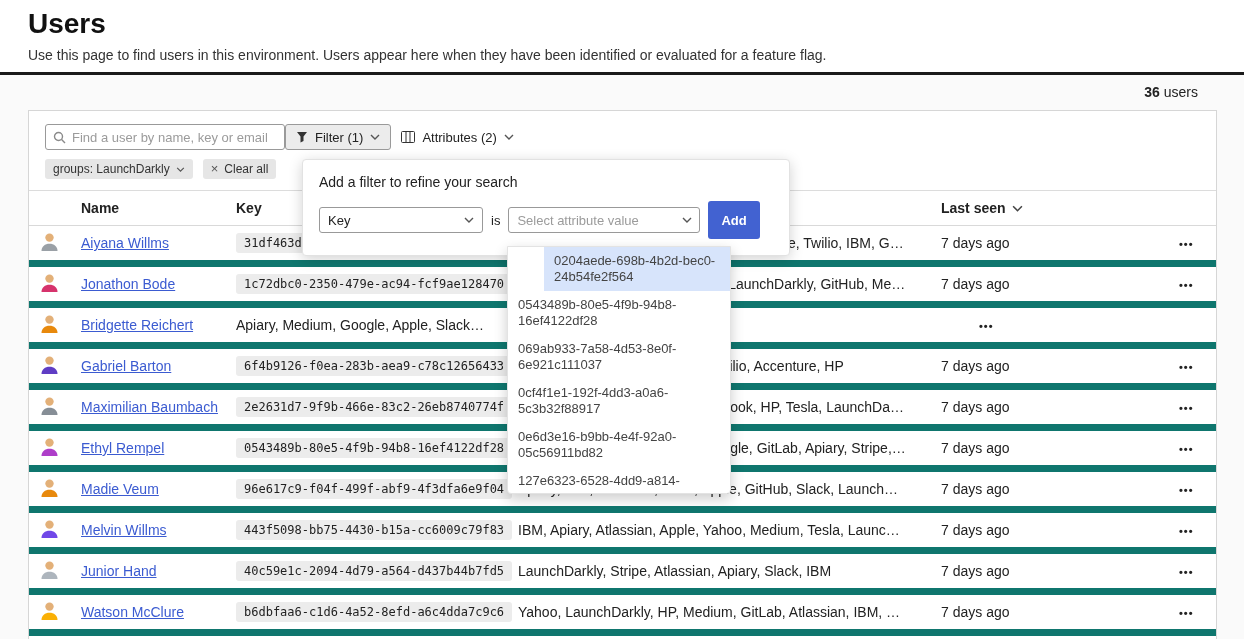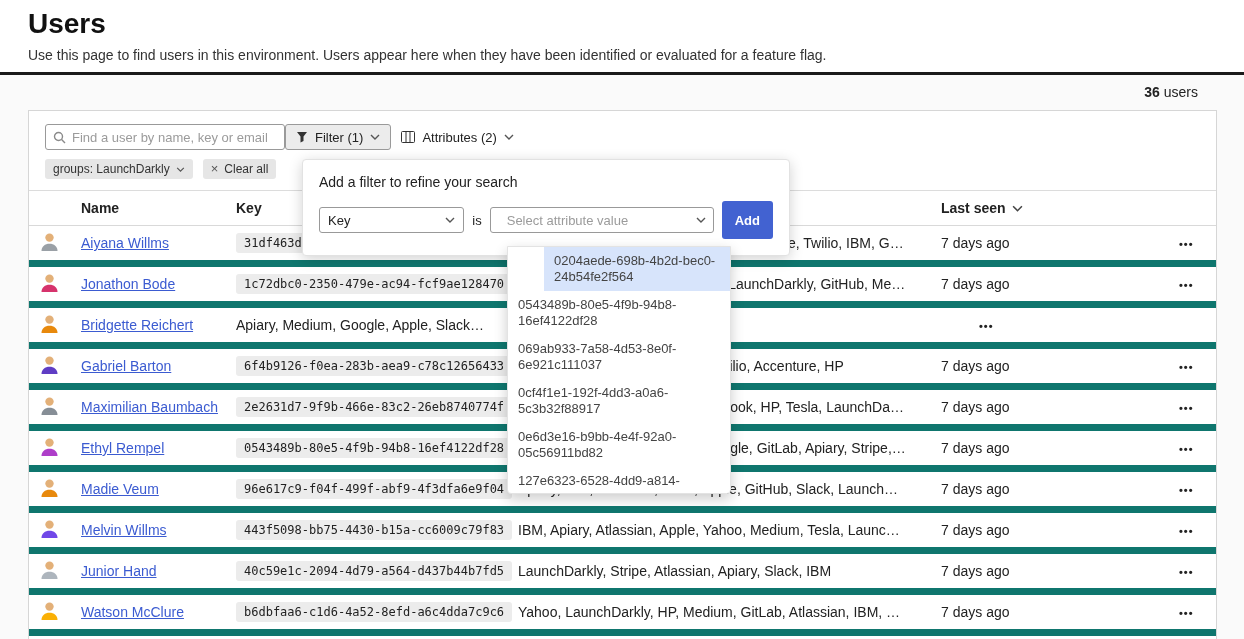--- a/index.html
+++ b/index.html
@@ -67,22 +67,22 @@
     background:#fff; border:1px solid #e2e2e2; border-radius:4px;
     box-shadow:0 3px 14px rgba(0,0,0,0.18); padding:14px 16px 16px;
   }
   .popover-title { font-size:14px; color:#222; margin-bottom:11px; }
   .popover-controls { display:flex; align-items:center; gap:8px; }
   .key-select { width:164px; height:26px; border:1px solid #999; border-radius:3px;
     display:flex; align-items:center; justify-content:space-between; padding:0 8px;
     font-size:13px; color:#222; background:#fff; cursor:pointer; }
   .is-label { font-size:13px; color:#222; }
   .value-wrap { position:relative; }
-  .value-input { width:224px; height:26px; border:1px solid #999; border-radius:3px;
-    padding:0 26px 0 16px; font-size:13px; font-family:"Liberation Sans",sans-serif; color:#222; }
+  .value-input { width:192px; height:26px; border:1px solid #999; border-radius:3px;
+    padding:0 26px 0 8px; font-size:13px; font-family:"Liberation Sans",sans-serif; color:#222; }
   .value-input::placeholder { color:#9b9b9b; }
   .value-wrap svg { position:absolute; right:8px; top:10px; }
   .add-btn { height:38px; padding:0 13px; background:#4262d1; color:#fff; border:none;
     border-radius:3px; font-size:13px; font-weight:700; cursor:pointer;
     font-family:"Liberation Sans",sans-serif; }
   
   .listbox {
     position:absolute; left:507px; top:246px; width:224px; height:248px; overflow:hidden;
     background:#fff; border:1px solid #e3e3e3; border-radius:0 0 4px 4px;
     box-shadow:0 5px 14px rgba(0,0,0,0.2); z-index:11;

